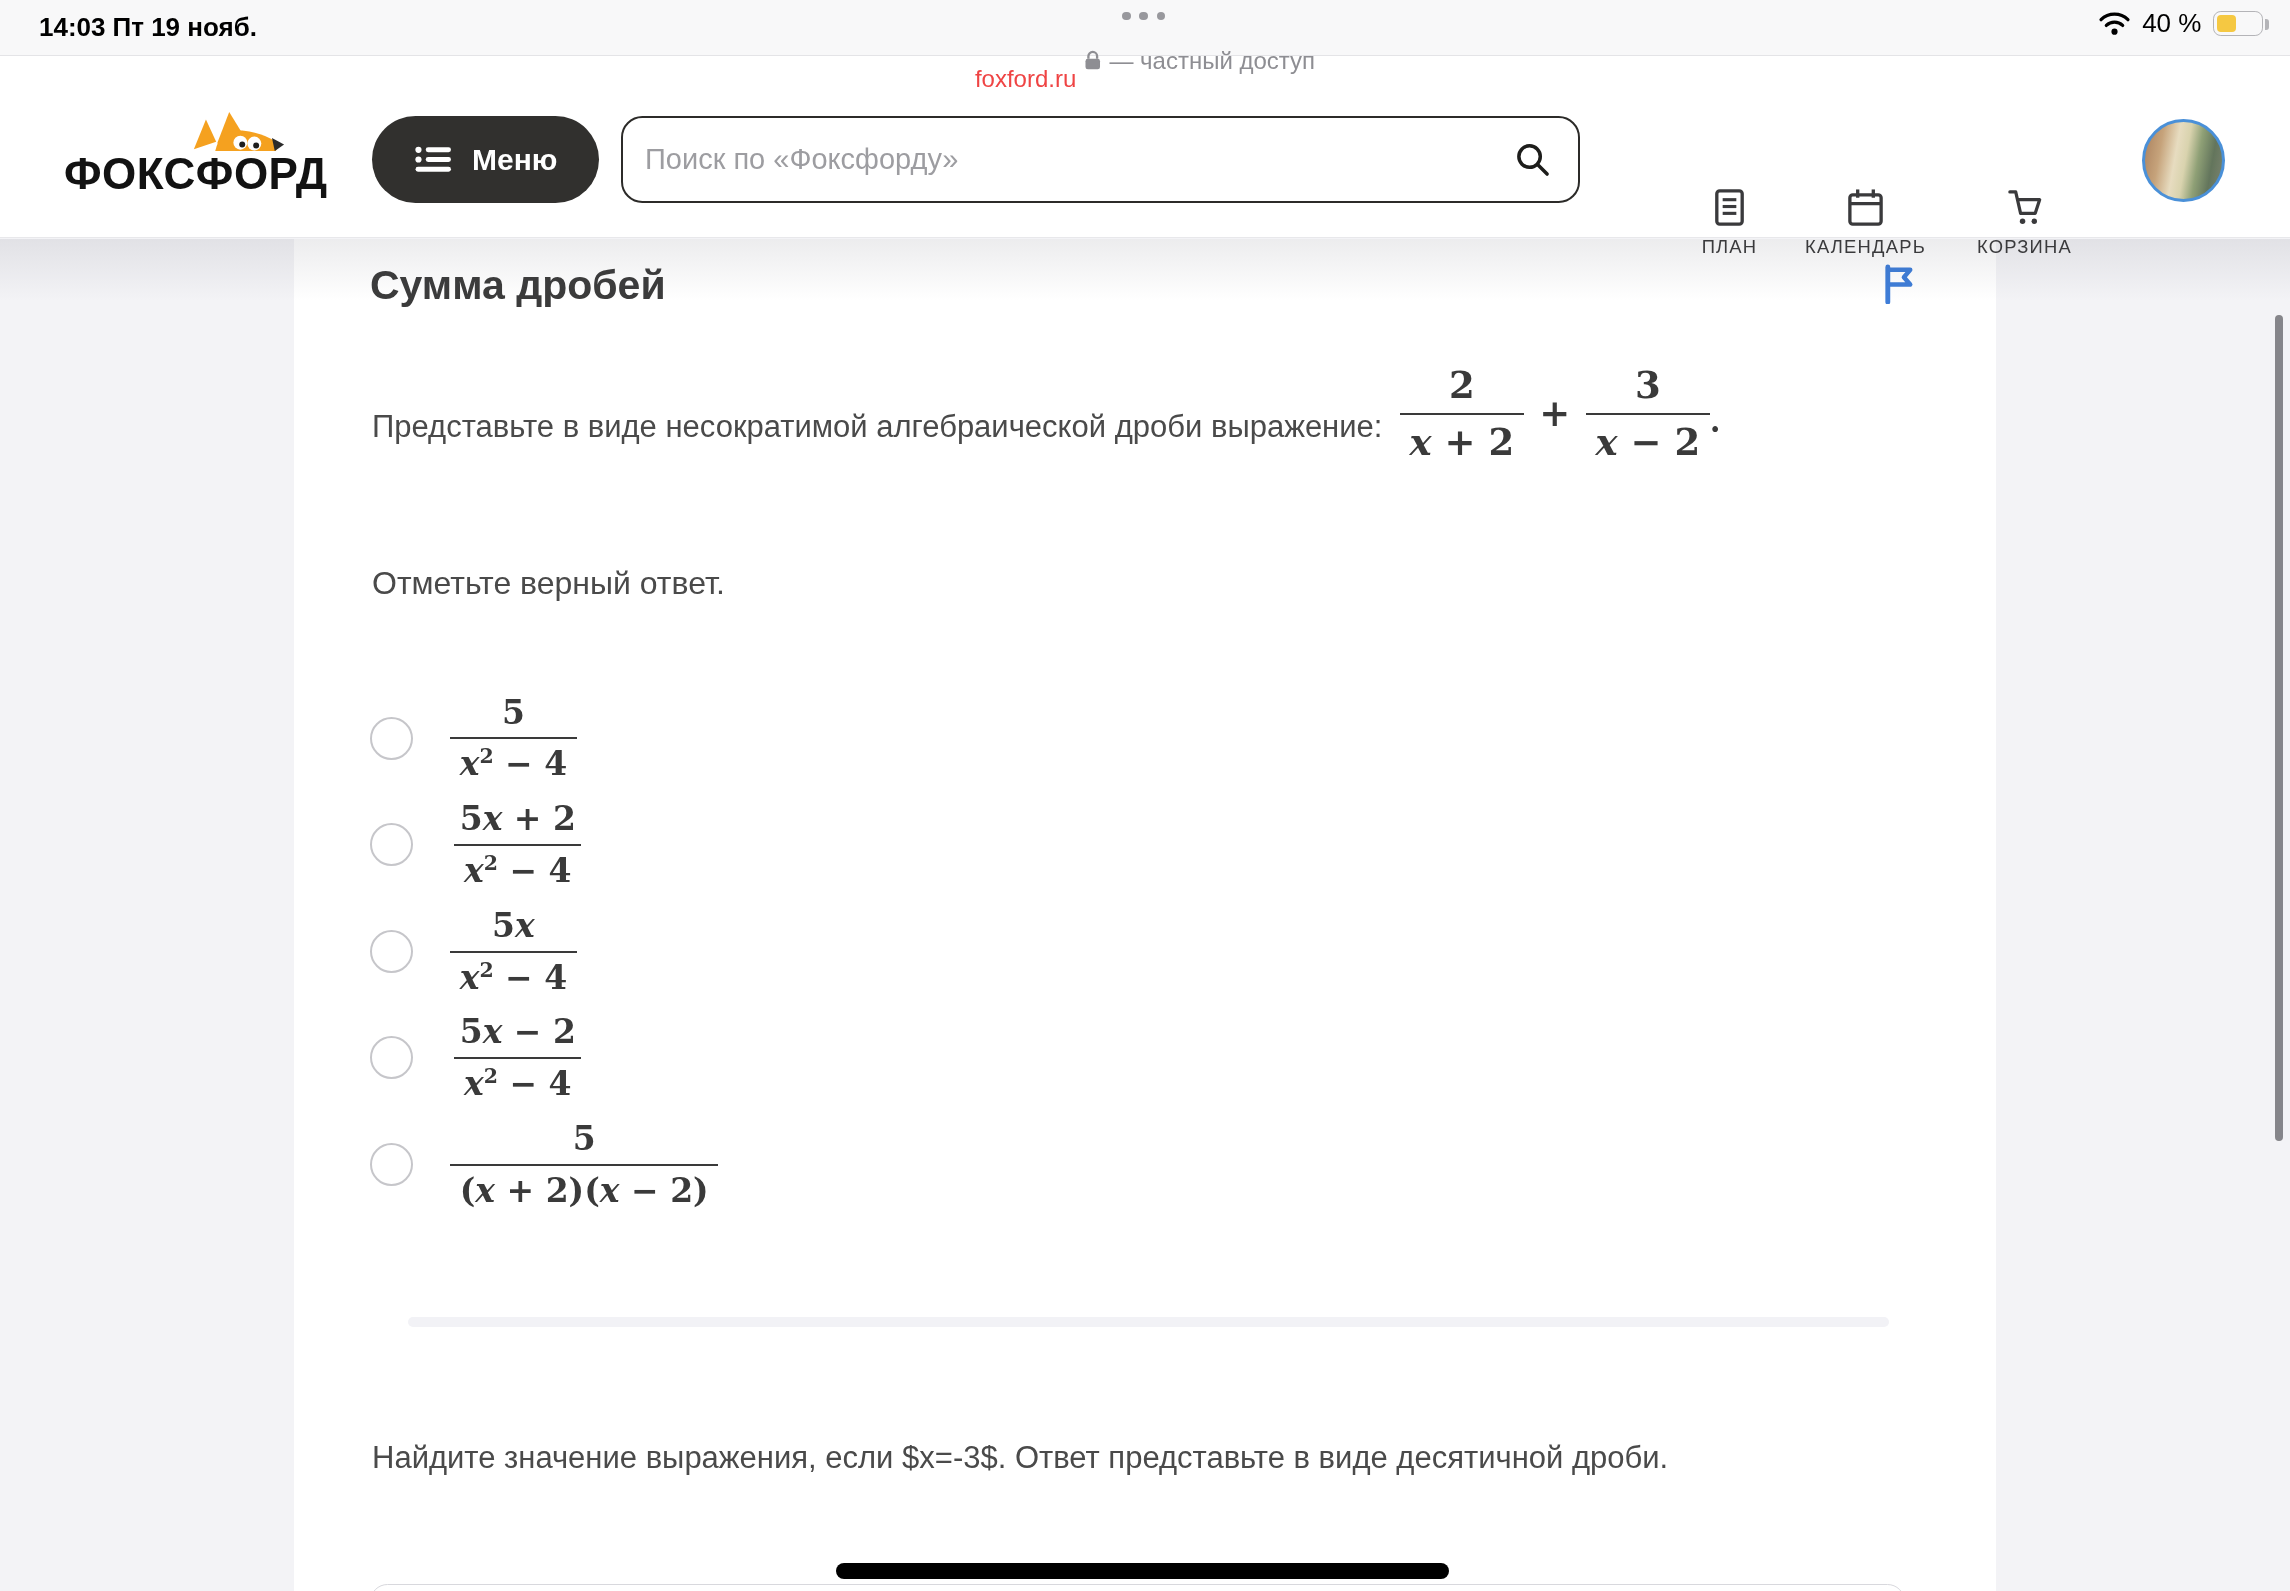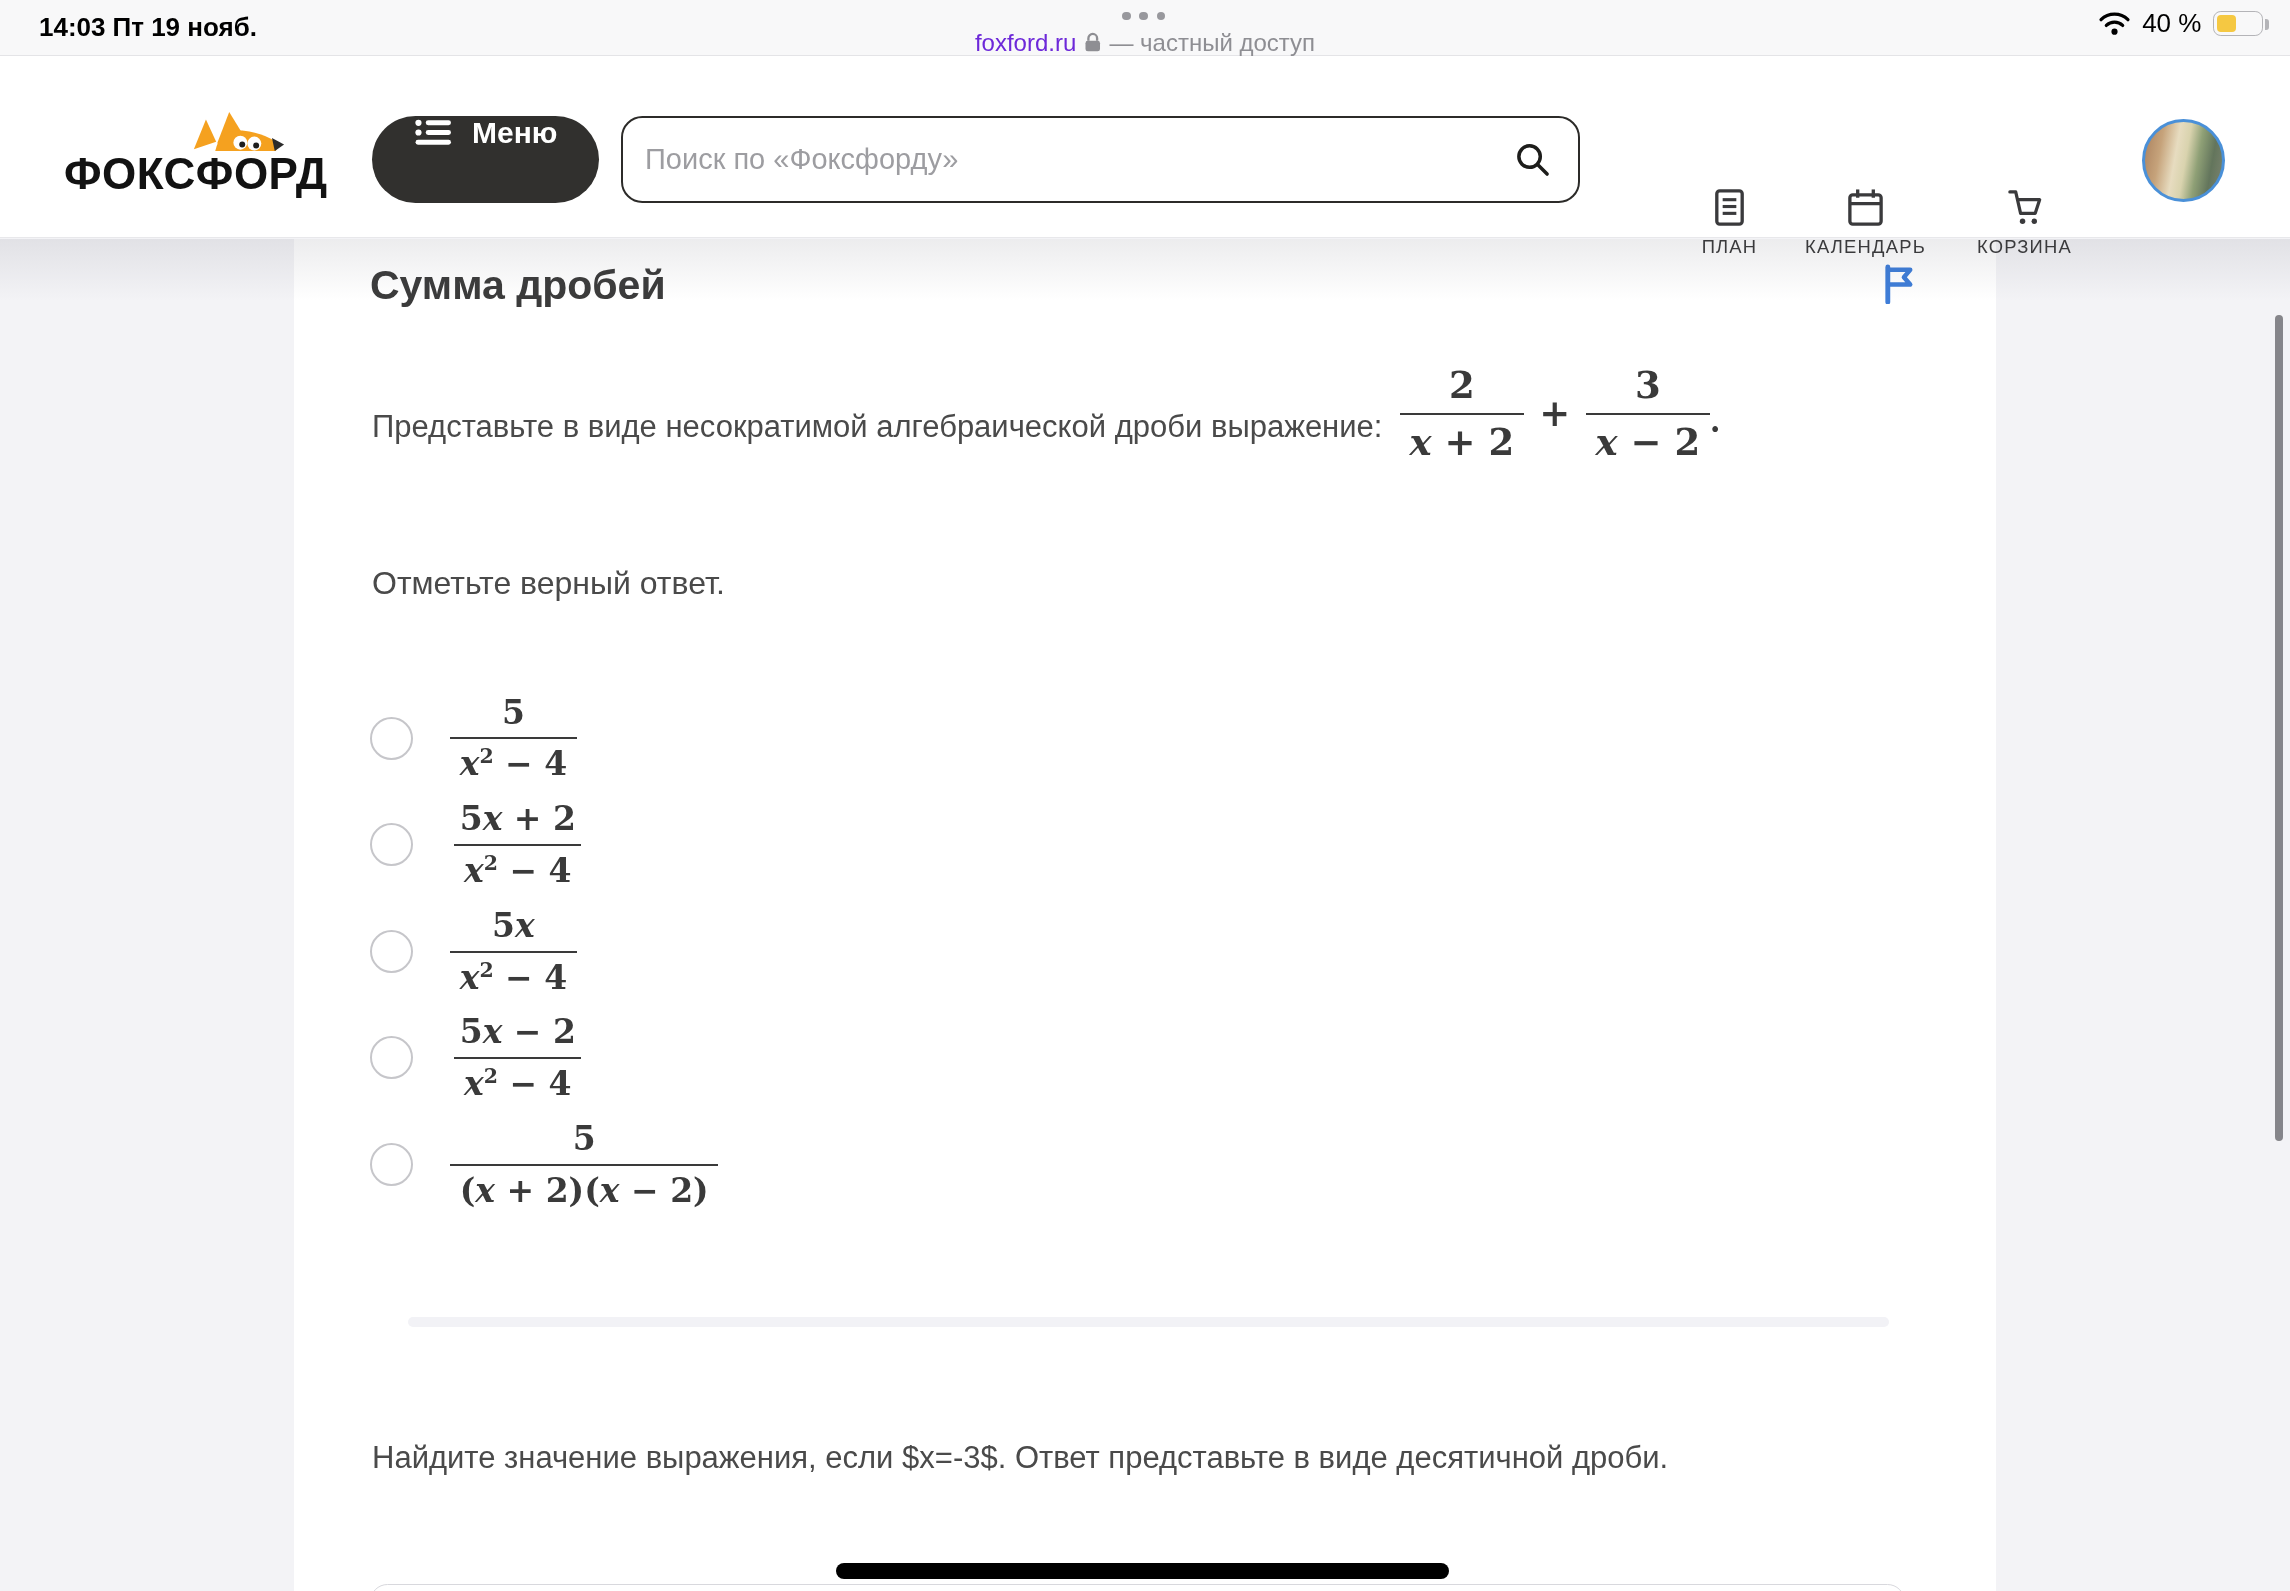--- a/index.html
+++ b/index.html
@@ -11,39 +11,39 @@
 
   
   .statusbar {
     position:absolute; top:0; left:0; right:0; height:56px;
     background:#f8f8f9; border-bottom:1px solid #e4e4e7; z-index:40;
   }
   .sb-left { position:absolute; left:39px; top:11.6px; font-size:26px; font-weight:600; color:#000; display:flex; gap:7px; }
   .sb-dots { position:absolute; left:1122px; top:11.6px; display:flex; gap:8.7px; }
   .sb-dots i { width:8.7px; height:8.7px; border-radius:50%; background:#98989d; }
   .sb-url { position:absolute; top:29px; left:0; right:0; text-align:center; font-size:24px; color:#8e8e93; display:flex; justify-content:center; align-items:center; gap:7.8px; }
-  .sb-url .host { color:#6d28d9; }
+  .sb-url .host { color:#ef4444;margin-top:36px; }
   .sb-right { position:absolute; right:27px; top:7.8px; display:flex; align-items:center; gap:11.6px; }
   .sb-batt-pct { font-size:26px; font-weight:400; color:#000; }
   .battery { position:relative; width:50px; height:25px; border:1.9px solid #b4b4b8; border-radius:7.8px; }
   .battery .fill { position:absolute; left:2.9px; top:2.9px; bottom:2.9px; width:40%; background:#f5c842; border-radius:3.9px; }
   .battery .nub { position:absolute; right:-6.8px; top:6.8px; width:3.9px; height:11.6px; background:#b4b4b8; border-radius:0 2.9px 2.9px 0; }
 
   
   .header {
     position:absolute; top:56px; left:0; right:0; height:182px;
     background:#fff; border-bottom:1px solid #e8e8eb; z-index:30;
   }
   .logo { position:absolute; left:64px; top:93px; cursor:pointer; }
   .logo-text { font-size:44px; font-weight:800; letter-spacing:0.5px; color:#121212; }
   .logo-fox { position:absolute; left:128px; top:-39px; width:93px; height:43px; }
   .menu-btn {
     position:absolute; left:372px; top:60px; width:227px; height:87px;
     background:#31302e; border:none; border-radius:45px; color:#fff;
-    display:flex; justify-content:center; gap:19.4px;
+    display:flex; align-items:center; justify-content:center; gap:19.4px;
     font-family:"Liberation Sans",sans-serif; font-size:30px; font-weight:600; cursor:pointer;
   }
   .search {
     position:absolute; left:621px; top:60px; width:959px; height:87px;
     background:#fff; border:2.9px solid #2c2b29; border-radius:21.3px;
     display:flex; align-items:center; padding:0 27px 0 22px;
   }
   .search input {
     flex:1; border:none; outline:none; font-family:"Liberation Sans",sans-serif;
     font-size:29px; color:#333; background:transparent;

